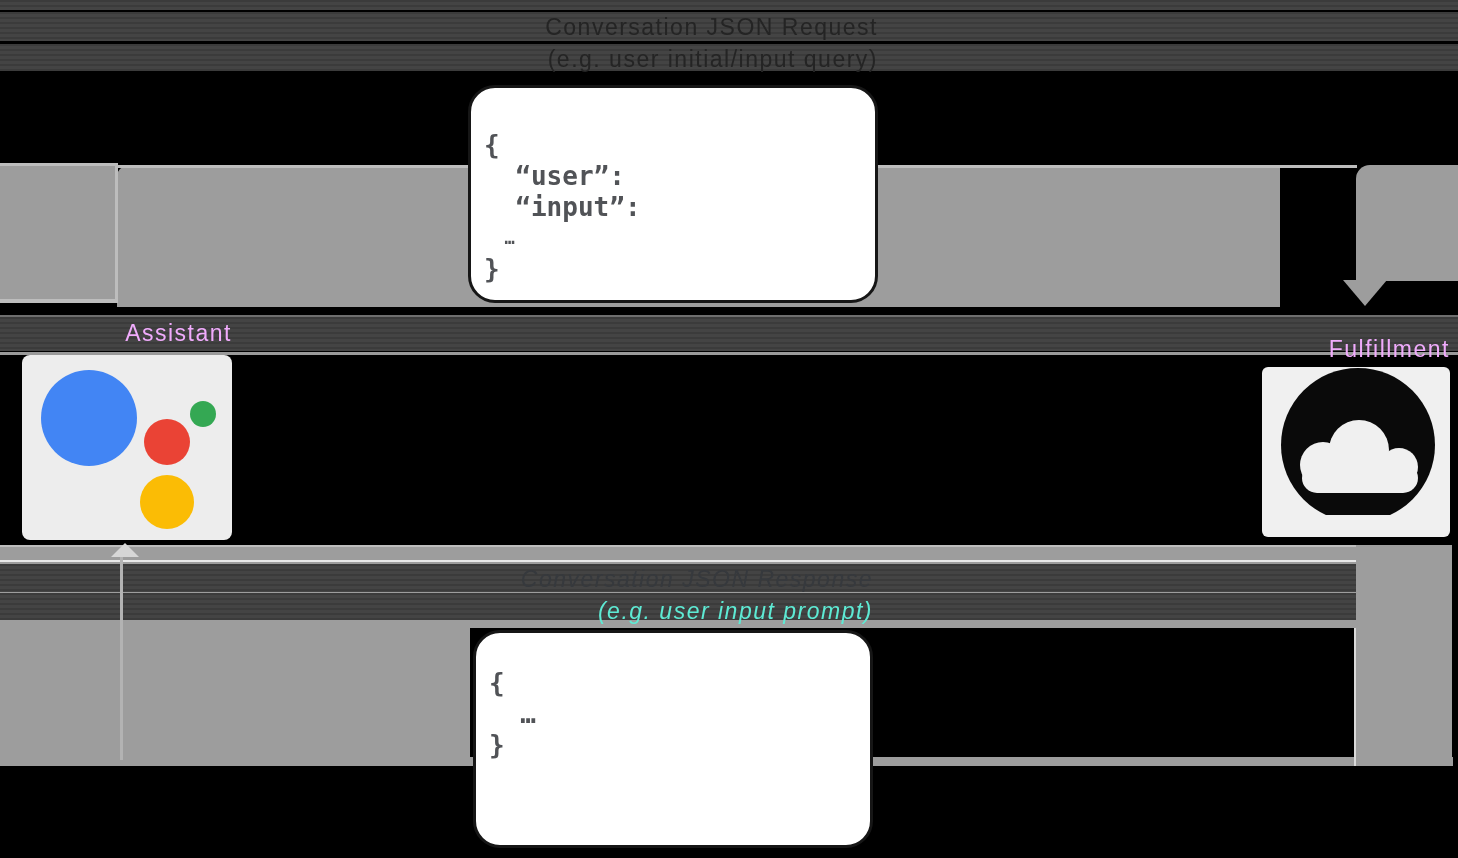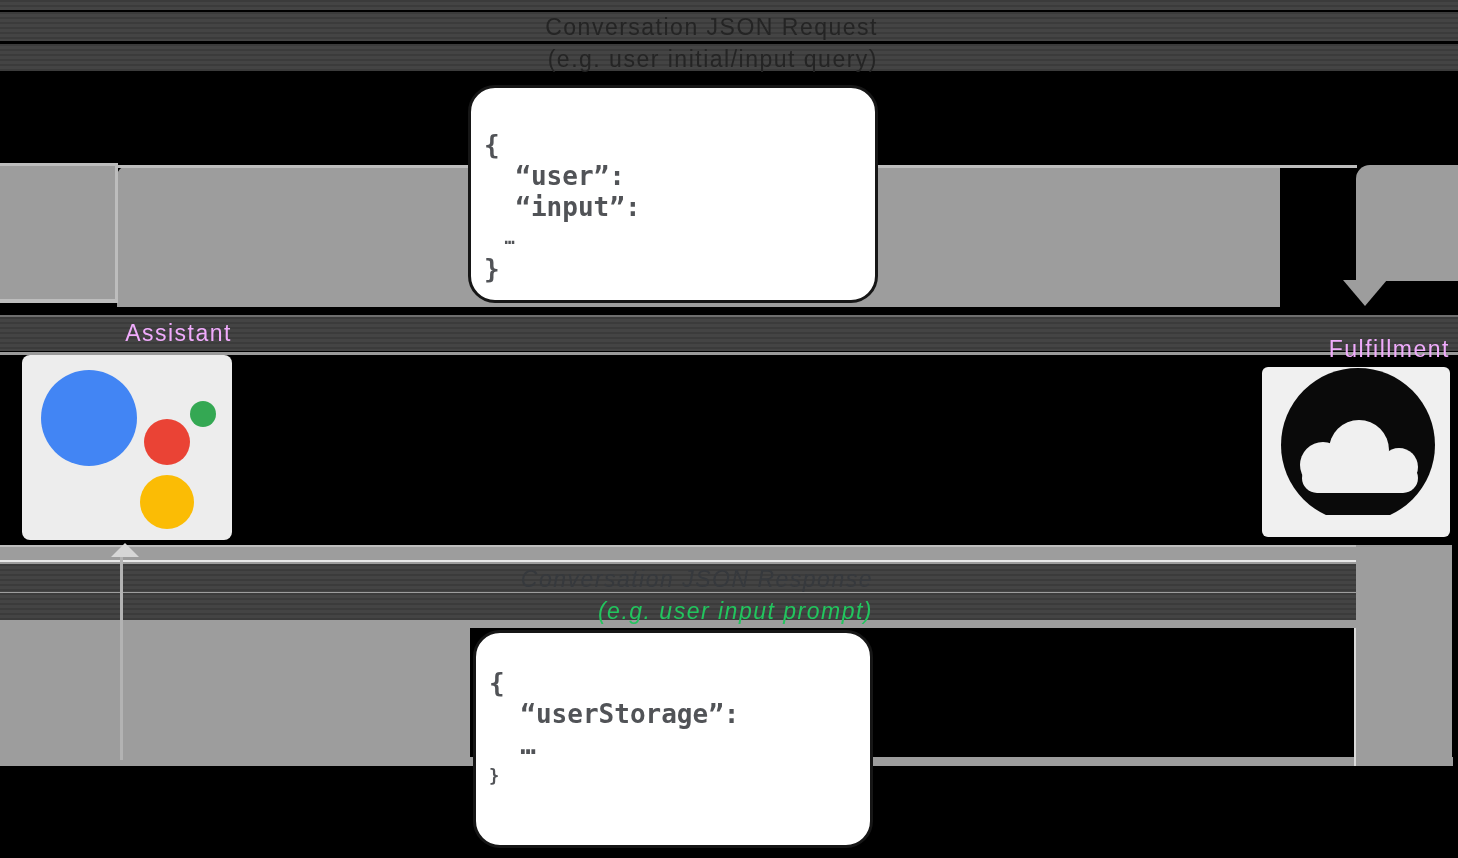--- a/index.html
+++ b/index.html
@@ -15,21 +15,21 @@
   .stripe{position:absolute;left:0;right:0;
     background:repeating-linear-gradient(180deg,#3b3b3b 0 2px,#444444 2px 5px);}
   .stripe.narrow{right:auto;width:1356px;}
   
   .hline,.vline{position:absolute;}
   
   .label-group{position:absolute;text-align:right;color:#242424;}
   .label-line{font-size:23px;line-height:29px;letter-spacing:1.5px;white-space:nowrap;}
   .actor-label{position:absolute;text-align:right;font-size:23px;letter-spacing:1.5px;color:#f0abfc;white-space:nowrap;}
   .resp-title{color:#36393d;}
-  .resp-sub{color:#22c55e;}
+  .resp-sub{color:#5eead4;}
   
   .json-box{position:absolute;background:#fff;border:3px solid var(--box-border,#161616);
     border-radius:27px;box-sizing:border-box;}
   .json-code{padding-left:13px;color:var(--code-text,#515357);
     font-family:"DejaVu Sans Mono","Liberation Mono",monospace;
     font-weight:bold;font-size:26px;line-height:31px;}
   .json-code .json-line{white-space:pre;}
   .json-code .json-line:nth-child(4){font-size:17px;}
   .pt42{padding-top:42px;}
   .pt35{padding-top:35px;}
@@ -126,19 +126,18 @@
   </div>
 
   <div class="label-group" style="left:473px;top:565px;width:400px;font-style:italic;">
     <div class="label-line resp-title">Conversation JSON Response</div>
     <div class="label-line resp-sub" style="margin-top:3px;">(e.g. user input prompt)</div>
   </div>
 
   <div class="json-box" style="left:473px;top:630px;width:400px;height:218px;">
     <div class="json-code pt35">
       <div class="json-line">{</div>
-      <div class="json-line">  “userStorage”:</div>
       <div class="json-line">  …</div>
       <div class="json-line">}</div>
     </div>
   </div>
 
 </div>
 
 </body></html>

